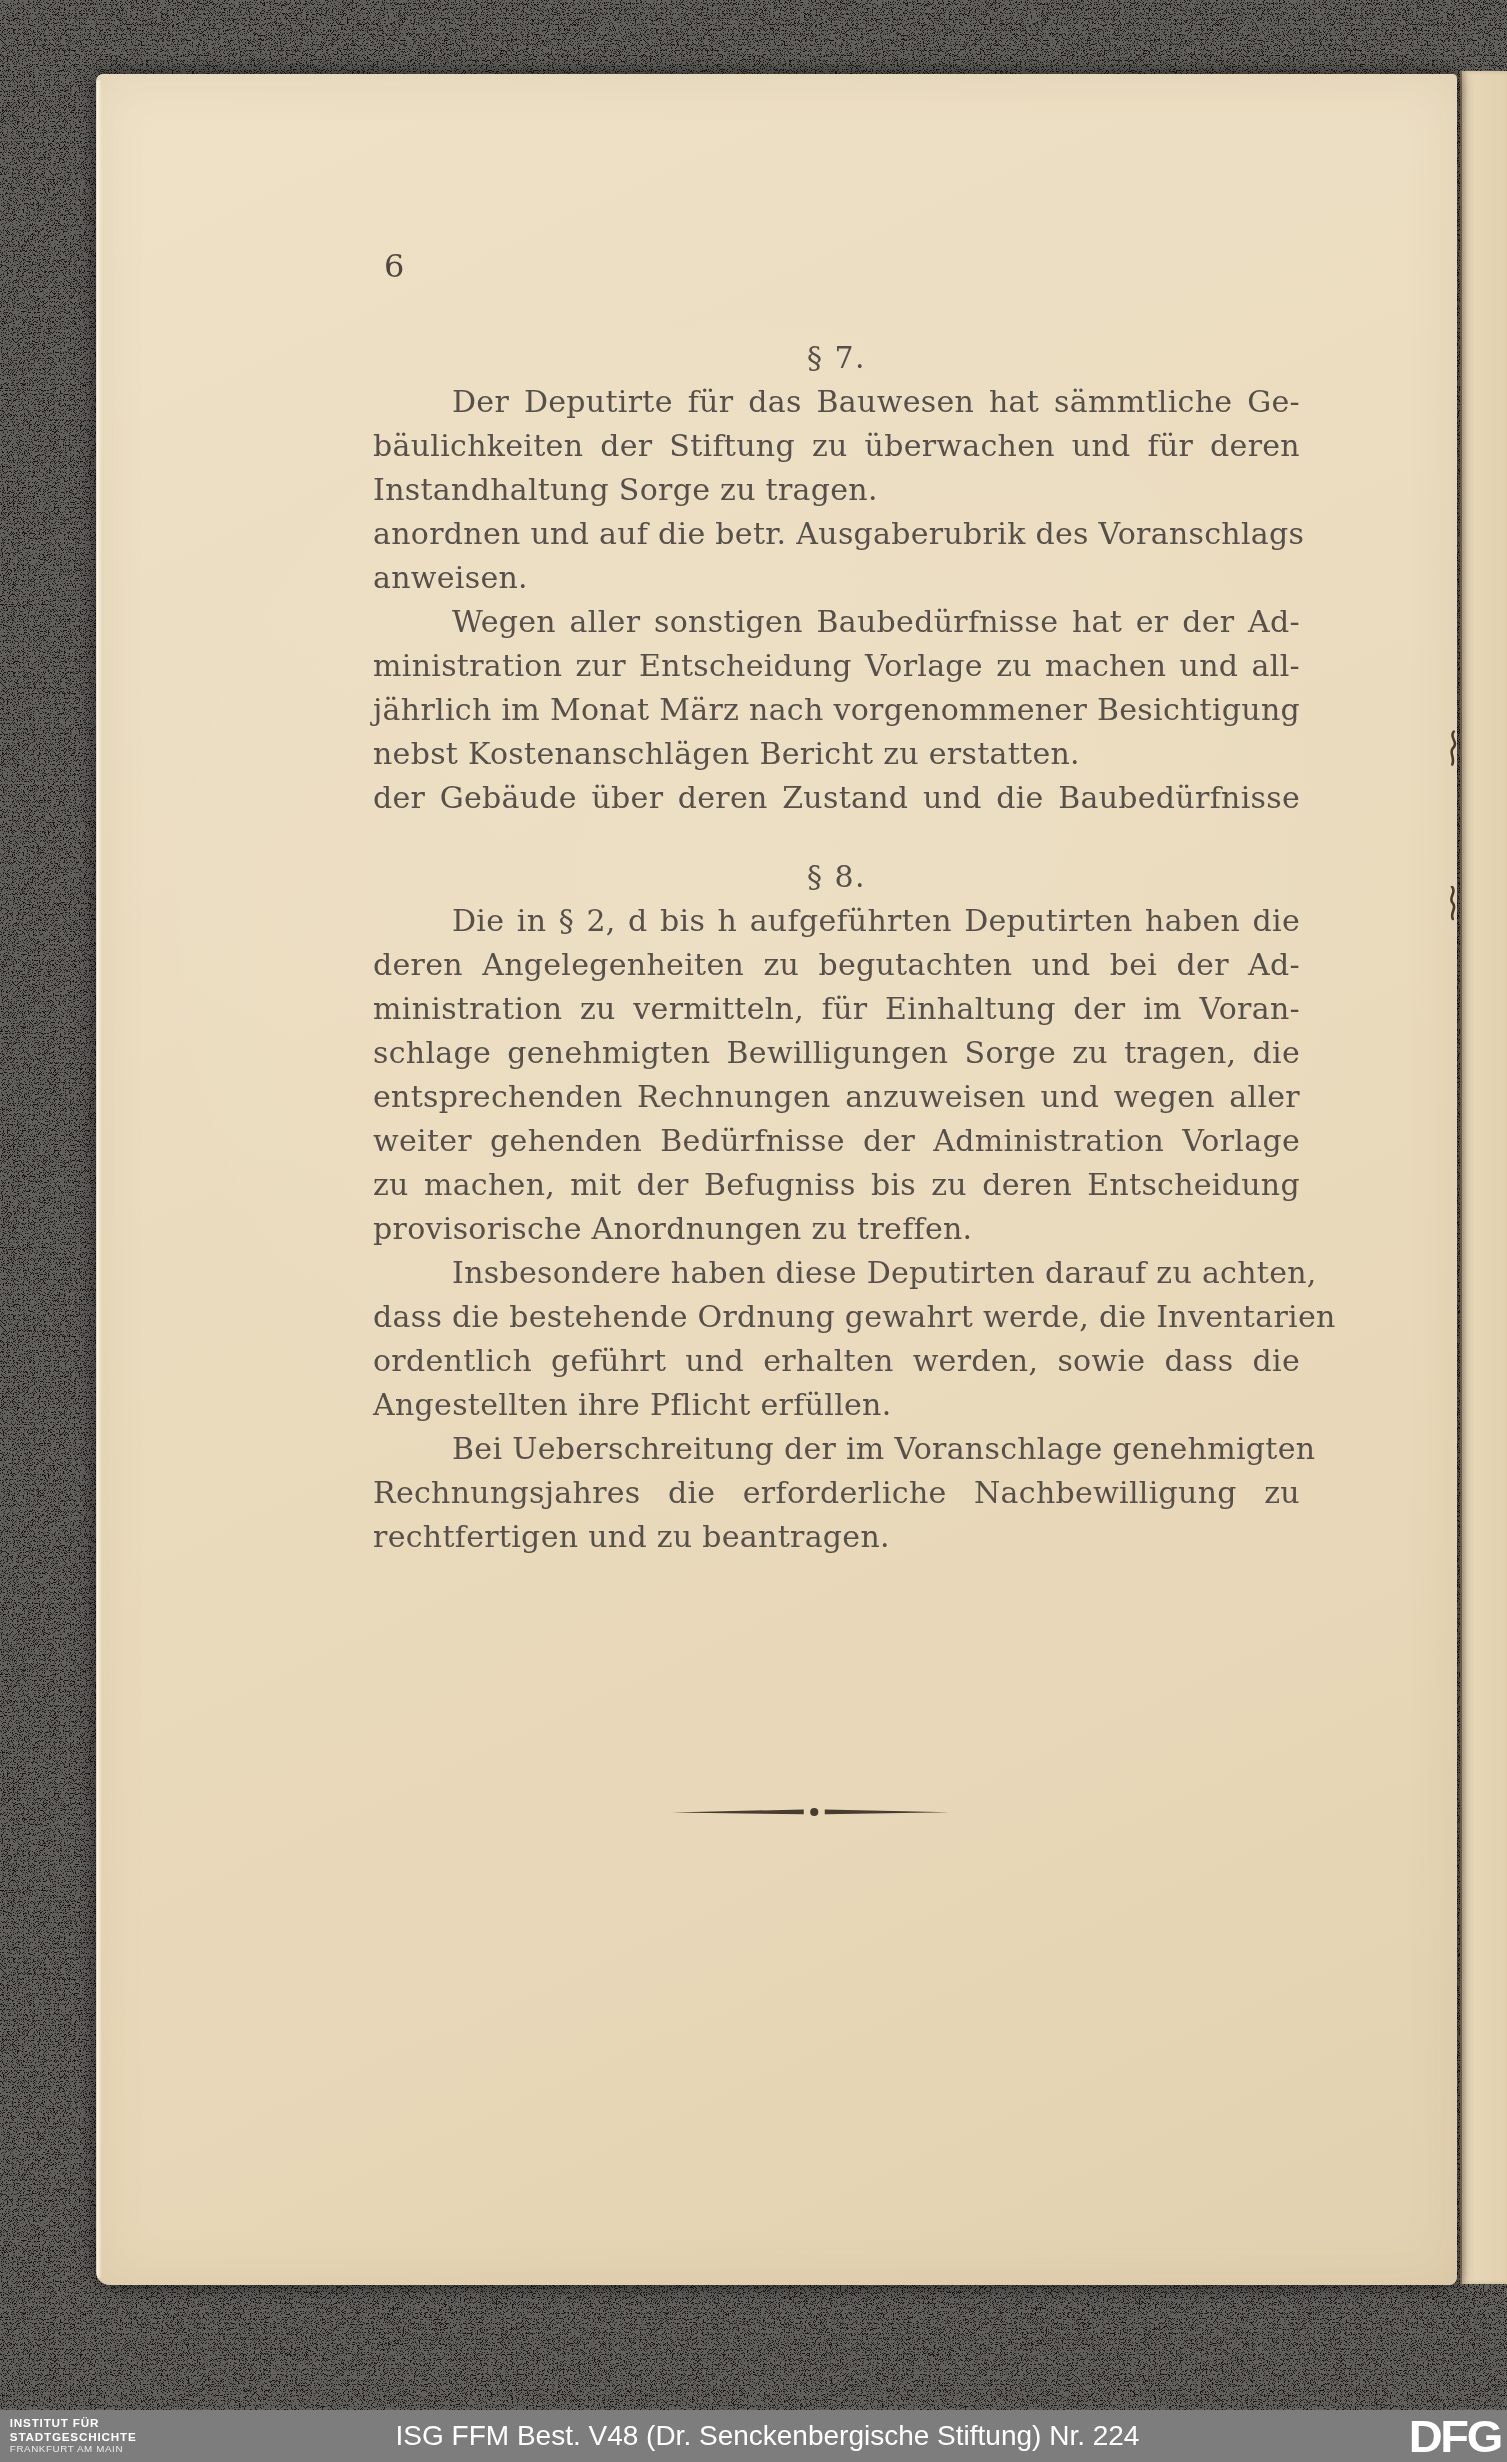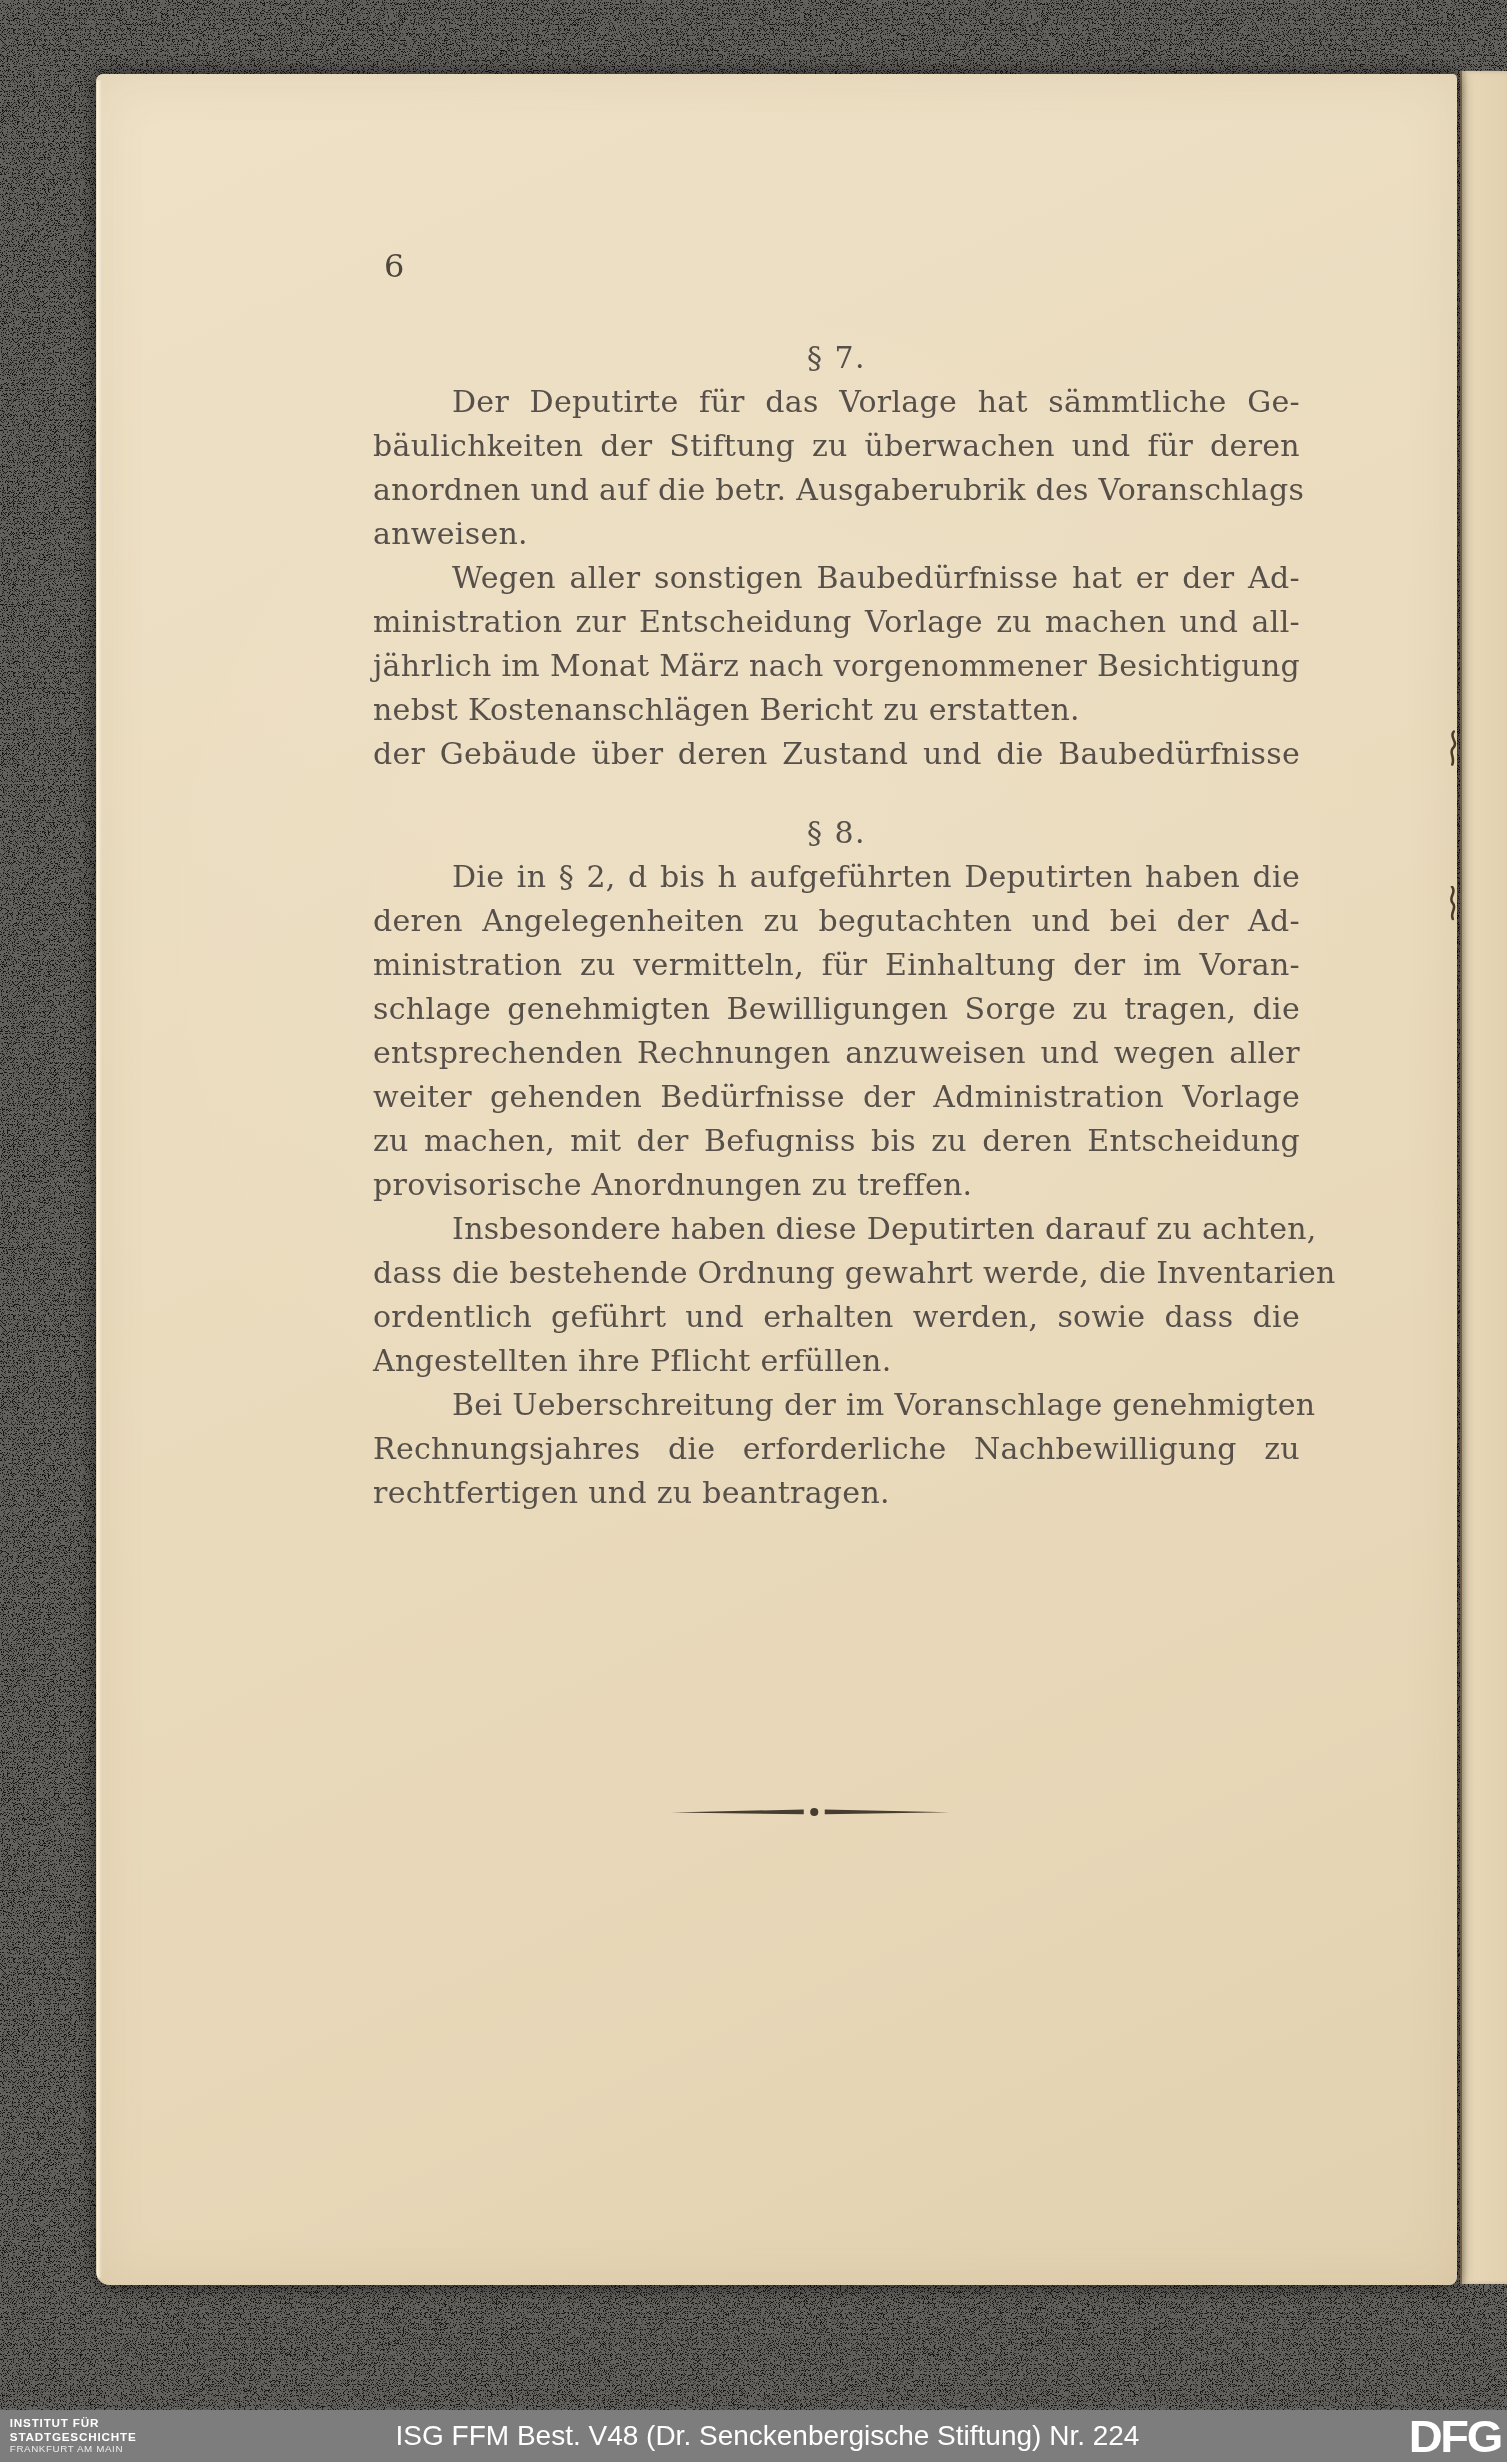--- a/index.html
+++ b/index.html
@@ -73,22 +73,23 @@
 </svg>
 <svg class="knot" style="left:1446px;top:886px" width="13.6" height="36" viewBox="0 0 18 48">
   <path d="M8 1 C15 9 2 15 9 23 C15 29 5 35 9 44" stroke="#4a3b28" stroke-width="3.4" fill="none" stroke-linecap="round"></path>
 </svg>
 
 <div class="page">
   <div class="page-number">6</div>
 
   <div class="text-block" id="text-block">
       <div class="heading">§ 7.</div>
-      <div class="line first">Der Deputirte für das Vorlage hat sämmtliche Ge-</div>
+      <div class="line first">Der Deputirte für das Bauwesen hat sämmtliche Ge-</div>
       <div class="line">bäulichkeiten der Stiftung zu überwachen und für deren</div>
+      <div class="line last">Instandhaltung Sorge zu tragen.</div>
       <div class="line">anordnen und auf die betr. Ausgaberubrik des Voranschlags</div>
       <div class="line last">anweisen.</div>
       <div class="line first">Wegen aller sonstigen Baubedürfnisse hat er der Ad-</div>
       <div class="line">ministration zur Entscheidung Vorlage zu machen und all-</div>
       <div class="line">jährlich im Monat März nach vorgenommener Besichtigung</div>
       <div class="line last">nebst Kostenanschlägen Bericht zu erstatten.</div>
       <div class="line">der Gebäude über deren Zustand und die Baubedürfnisse</div>
       <div class="heading gap">§ 8.</div>
       <div class="line first">Die in § 2, d bis h aufgeführten Deputirten haben die</div>
       <div class="line">deren Angelegenheiten zu begutachten und bei der Ad-</div>

